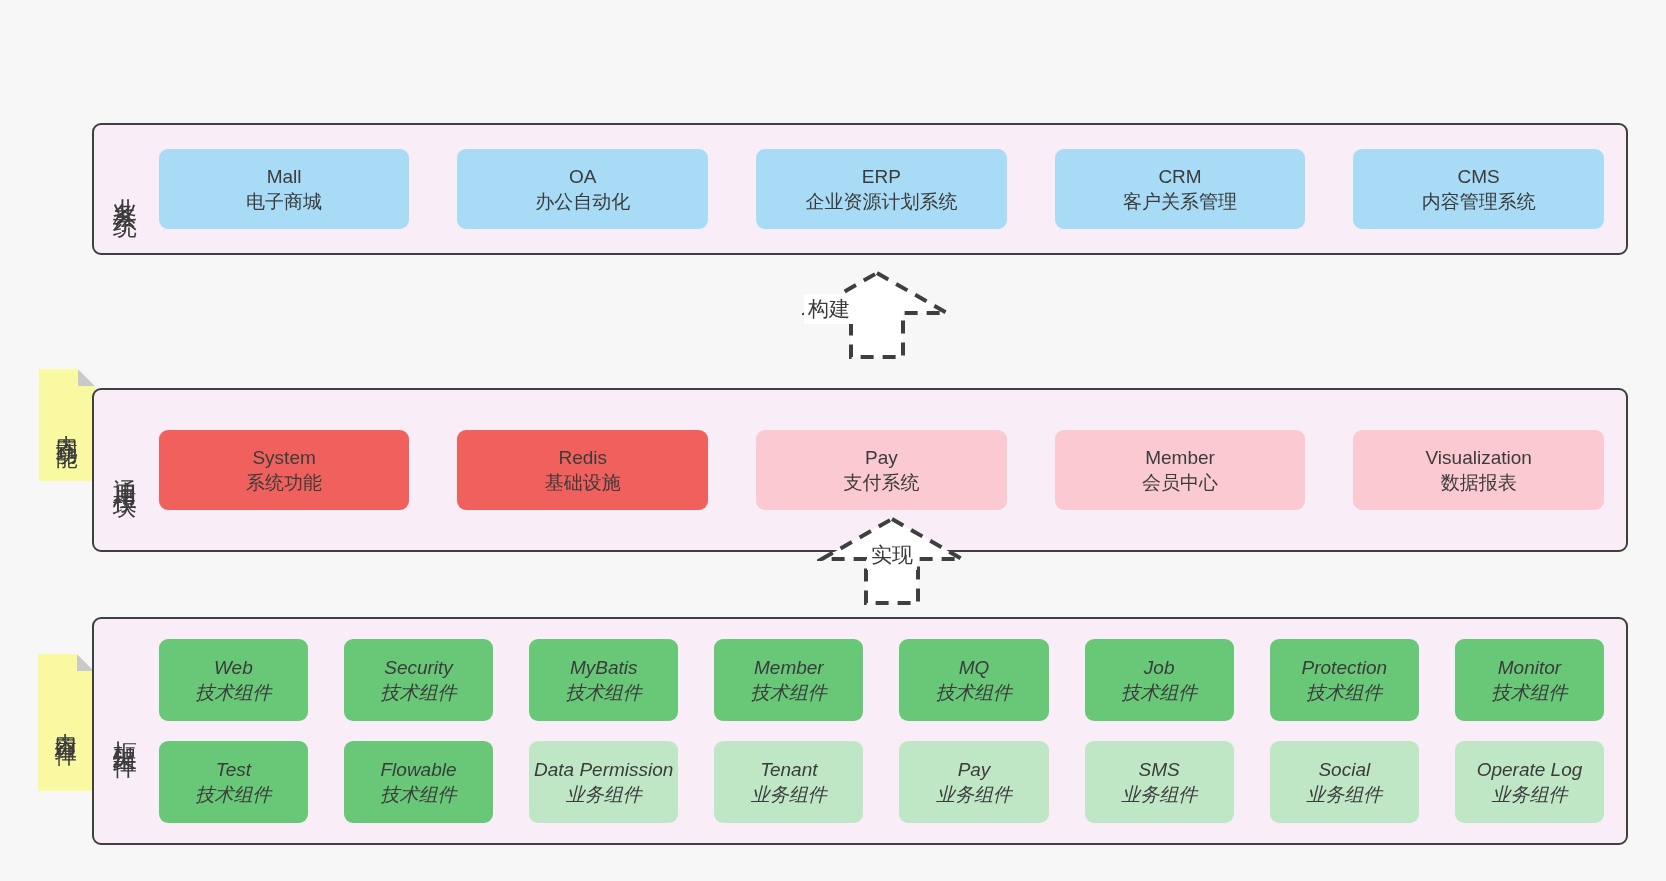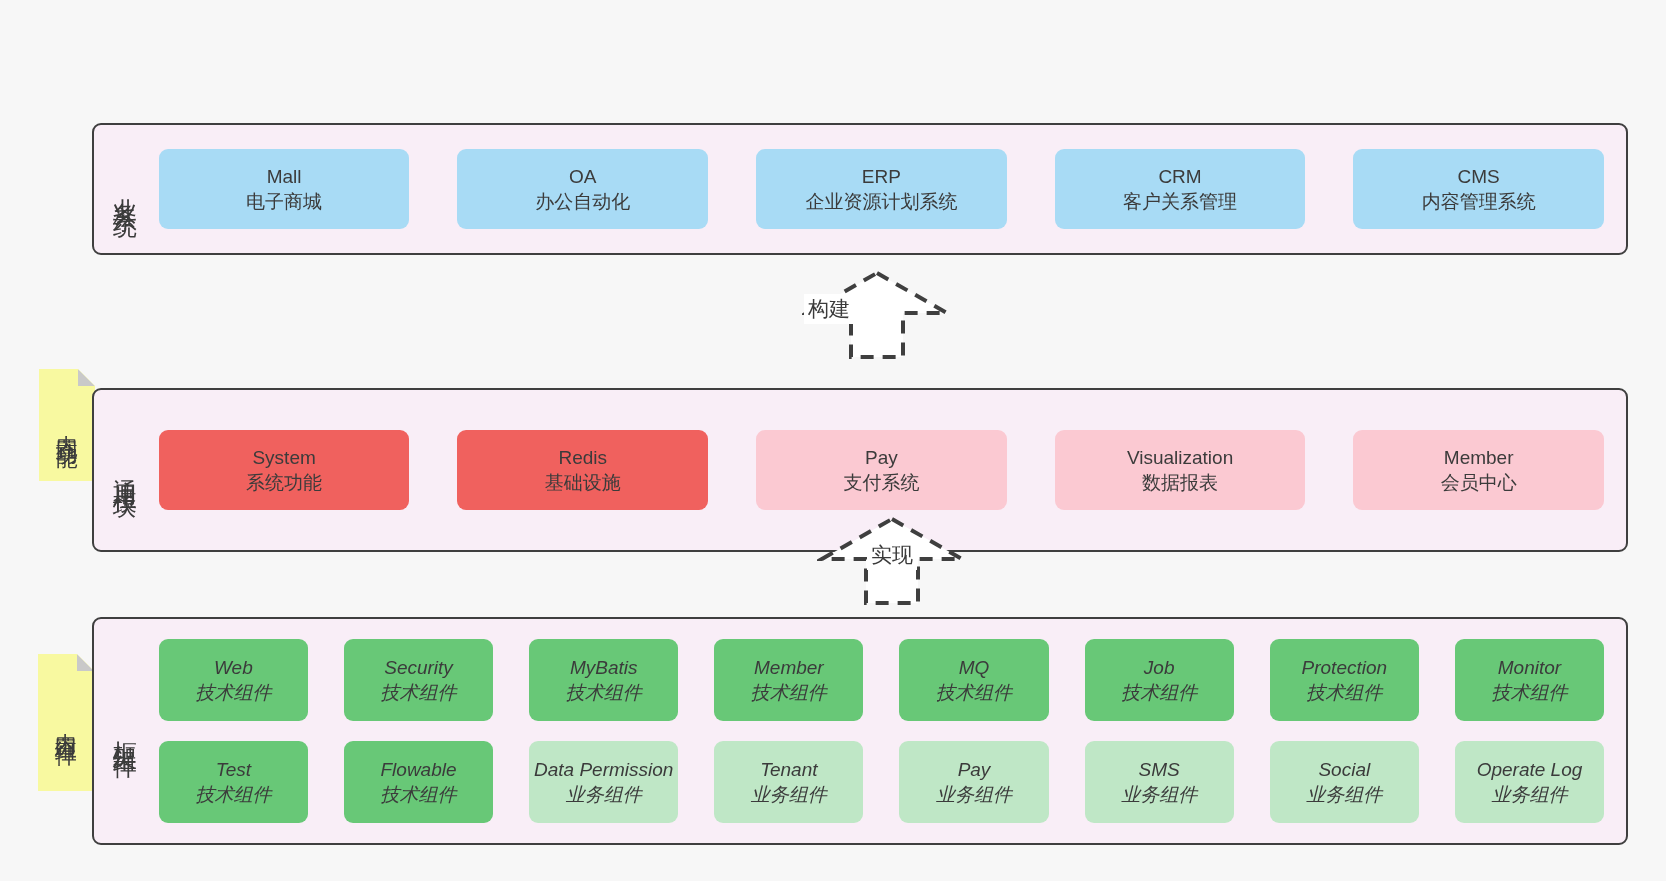--- a/index.html
+++ b/index.html
@@ -129,26 +129,26 @@
           </div>
           <div class="box box-red">
             <div class="box-title">Redis</div>
             <div class="box-sub">基础设施</div>
           </div>
           <div class="box box-pink">
             <div class="box-title">Pay</div>
             <div class="box-sub">支付系统</div>
           </div>
           <div class="box box-pink">
+            <div class="box-title">Member</div>
+            <div class="box-sub">会员中心</div>
+          </div>
+          <div class="box box-pink">
             <div class="box-title">Visualization</div>
             <div class="box-sub">数据报表</div>
-          </div>
-          <div class="box box-pink">
-            <div class="box-title">Member</div>
-            <div class="box-sub">会员中心</div>
           </div>
         </div>
       </div>
   </section>
 
   <svg class="arrow" style="left:817px;top:514px;" width="150" height="94" viewBox="0 0 150 94">
     <path d="M75 5 L145 45 L101 45 L101 89 L49 89 L49 45 L5 45 Z" fill="#ffffff" stroke="#3f3f3f" stroke-width="4" stroke-dasharray="13 9" stroke-linejoin="miter"></path>
   </svg>
   <span class="arrow-label" style="left:892px;top:540px;">实现</span>
 

